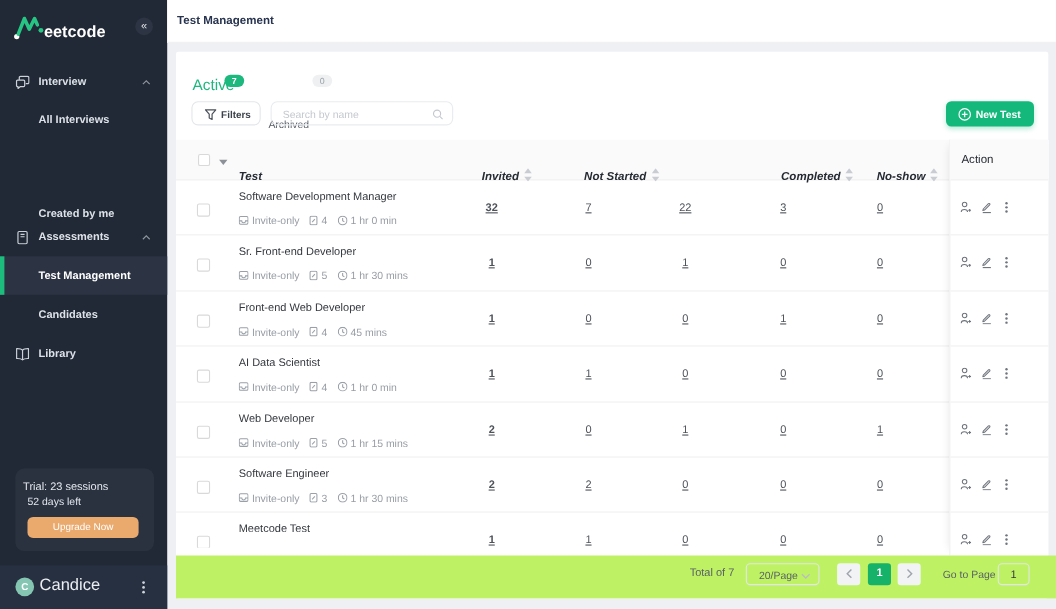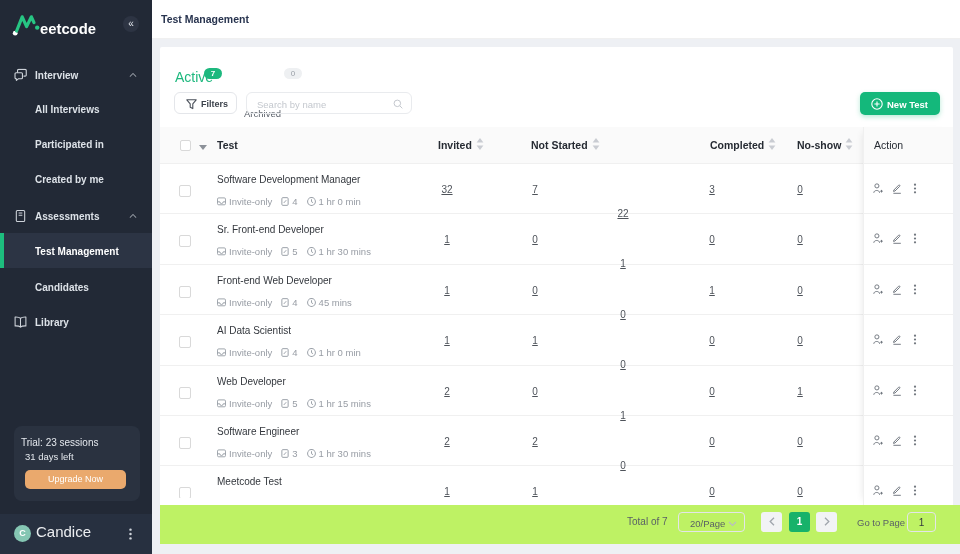--- a/index.html
+++ b/index.html
@@ -36,32 +36,32 @@
   #btn-filters span { position:absolute; left:26px; top:6px; font-size:9px; font-weight:bold; color:#3c424b; }
   #btn-filters svg { position:absolute; left:11px; top:6px; }
   #search { position:absolute; left:86px; top:45px; width:166px; height:22px; border:1px solid #e9ebee; border-radius:6px; }
   #search span { position:absolute; left:10px; top:6px; font-size:9.5px; color:#c4c8ce; }
   #search svg { position:absolute; right:8px; top:6px; }
   #btn-new { position:absolute; left:700px; top:45px; width:80px; height:23px; background:#14b87b; border-radius:5px; box-shadow:0 2px 5px rgba(20,184,123,0.3); }
   #btn-new span { position:absolute; left:27px; top:7px; font-size:9.5px; font-weight:bold; color:#fff; }
   #btn-new svg { position:absolute; left:11px; top:6px; }
   
   #thead { position:absolute; left:0; top:80px; width:793px; height:37px; background:#fafafa; border-bottom:1px solid #f0f0f0; }
-  .hcell { position:absolute; top:0; height:36px; line-height:36px; font-size:10.5px; font-weight:bold; color:#262b33; }
+  .hcell { position:absolute; top:16px; height:36px; line-height:36px; font-size:10.5px; font-weight:bold; color:#262b33;font-style:italic; }
   .sorter { display:inline-block; vertical-align:-1px; margin-left:4px; }
   #tbody { position:absolute; left:0; top:117px; width:862px; height:334px; overflow:hidden; }
   .row { position:relative; width:793px; height:50.4px; border-bottom:1px solid #f0f0f0; }
   .row .cb { position:absolute; left:19px; top:21px; width:12px; height:12px; border:1px solid #d9d9d9; border-radius:2px; background:#fff; }
   #thead .cb { position:absolute; left:20px; top:13px; width:11px; height:11px; border:1px solid #d9d9d9; border-radius:2px; background:#fff; }
   .row .tt { position:absolute; left:57px; top:10px; font-size:10px; color:#33373d; }
   .row .meta { position:absolute; left:57px; top:32px; height:12px; font-size:9.5px; color:#979ca4; white-space:nowrap; }
   .meta svg { vertical-align:-1px; margin-right:3px; }
   .meta .m { margin-right:9px; }
   .num { position:absolute; top:20px; width:40px; text-align:center; font-size:10px; color:#4e535a; text-decoration:underline; line-height:11px; }
-  .n1 { left:267px; } .n2 { left:355px; } .n3 { left:443px;margin-top:24px; } .n4 { left:532px; } .n5 { left:620px; }
+  .n1 { left:267px;font-weight:bold; } .n2 { left:355px; } .n3 { left:443px; } .n4 { left:532px; } .n5 { left:620px; }
   
   #acol { position:absolute; left:703px; top:80px; width:90px; height:378px; background:#fff; border-left:1px solid #f0f0f0; box-shadow:-5px 0 8px -6px rgba(0,0,0,0.12); }
   #acol .ah { height:37px; background:#fafafa; border-bottom:1px solid #f0f0f0; line-height:36px; padding-left:10px; font-size:10.5px; font-weight:normal; color:#262b33; }
   #acol .ar { position:relative; height:50.4px; border-bottom:1px solid #f0f0f0; }
   #acol .ar svg { position:absolute; top:19px; }
   
   #pager { position:absolute; left:0; top:458px; width:958px; height:39px; background:#bef264; }
   #pager .total { position:absolute; left:467px; top:11px; font-size:10px; color:#595f66; }
   #psel { position:absolute; left:518px; top:7px; width:67px; height:20px; border:1px solid #e3e5e9; border-radius:4px; }
   #psel span { position:absolute; left:11px; top:5px; font-size:9.5px; color:#595f66; }
@@ -89,24 +89,21 @@
           <path d="M2.2 4.6 H8 a1.1 1.1 0 0 1 1.1 1.1 V10 a1.1 1.1 0 0 1 -1.1 1.1 H4.6 L2.6 12.8 V11.1 H2.2 a1.1 1.1 0 0 1 -1.1 -1.1 V5.7 a1.1 1.1 0 0 1 1.1 -1.1 Z" fill="none" stroke="#cdd2d9" stroke-width="1.2" stroke-linejoin="round"></path>
         </svg>
       <span class="lbl">Interview</span>
       <svg class="chev" viewBox="0 0 9 5">
           <path d="M1 4.2 L4.5 0.8 L8 4.2" fill="none" stroke="#8f959e" stroke-width="1.2"></path>
         </svg>
     </div>
     <div class="navitem navsub" style="top:91px">
         <span class="lbl">All Interviews</span>
       </div>
-    <div class="navitem navsub" style="top:126px">
-        <span class="lbl">Participated in</span>
-      </div>
-    <div class="navitem navsub" style="top:161px">
+    <div class="navitem navsub" style="top:177px">
         <span class="lbl">Created by me</span>
       </div>
     <div class="navitem" style="top:198px">
       <svg class="ico" viewBox="0 0 14 14">
           <rect x="2.5" y="1" width="9" height="12" rx="1.2" fill="none" stroke="#cdd2d9" stroke-width="1.15"></rect>
           <path d="M5 3.8 H9 M5 6.2 H9" stroke="#cdd2d9" stroke-width="1.1"></path>
           <path d="M5.2 1.2 V5 l1.3 -1 l1.3 1 V1.2" fill="none" stroke="#cdd2d9" stroke-width="0"></path>
         </svg>
       <span class="lbl">Assessments</span>
       <svg class="chev" viewBox="0 0 9 5">
@@ -120,21 +117,21 @@
         <span class="lbl">Candidates</span>
       </div>
     <div class="navitem" style="top:304px">
       <svg class="ico" viewBox="0 0 14 14">
           <path d="M7 3 C6 1.8 4.5 1.5 1.2 1.6 V11.2 C4.5 11.1 6 11.5 7 12.5 C8 11.5 9.5 11.1 12.8 11.2 V1.6 C9.5 1.5 8 1.8 7 3 Z M7 3 V12.3" fill="none" stroke="#cdd2d9" stroke-width="1.15" stroke-linejoin="round"></path>
         </svg>
       <span class="lbl">Library</span>
     </div>
     <div id="trialbox">
       <div class="t1">Trial: 23 sessions</div>
-      <div class="t2">31 days left</div>
+      <div class="t2">52 days left</div>
       <div id="upg">Upgrade Now</div>
     </div>
     <div id="userbar">
       <div id="avatar">C</div>
       <div id="uname">Candice</div>
       <svg id="udots" viewBox="0 0 8 16">
           <circle cx="4" cy="3" r="1.4" fill="#cfd4db"></circle>
           <circle cx="4" cy="8" r="1.4" fill="#cfd4db"></circle>
           <circle cx="4" cy="13" r="1.4" fill="#cfd4db"></circle>
         </svg>

